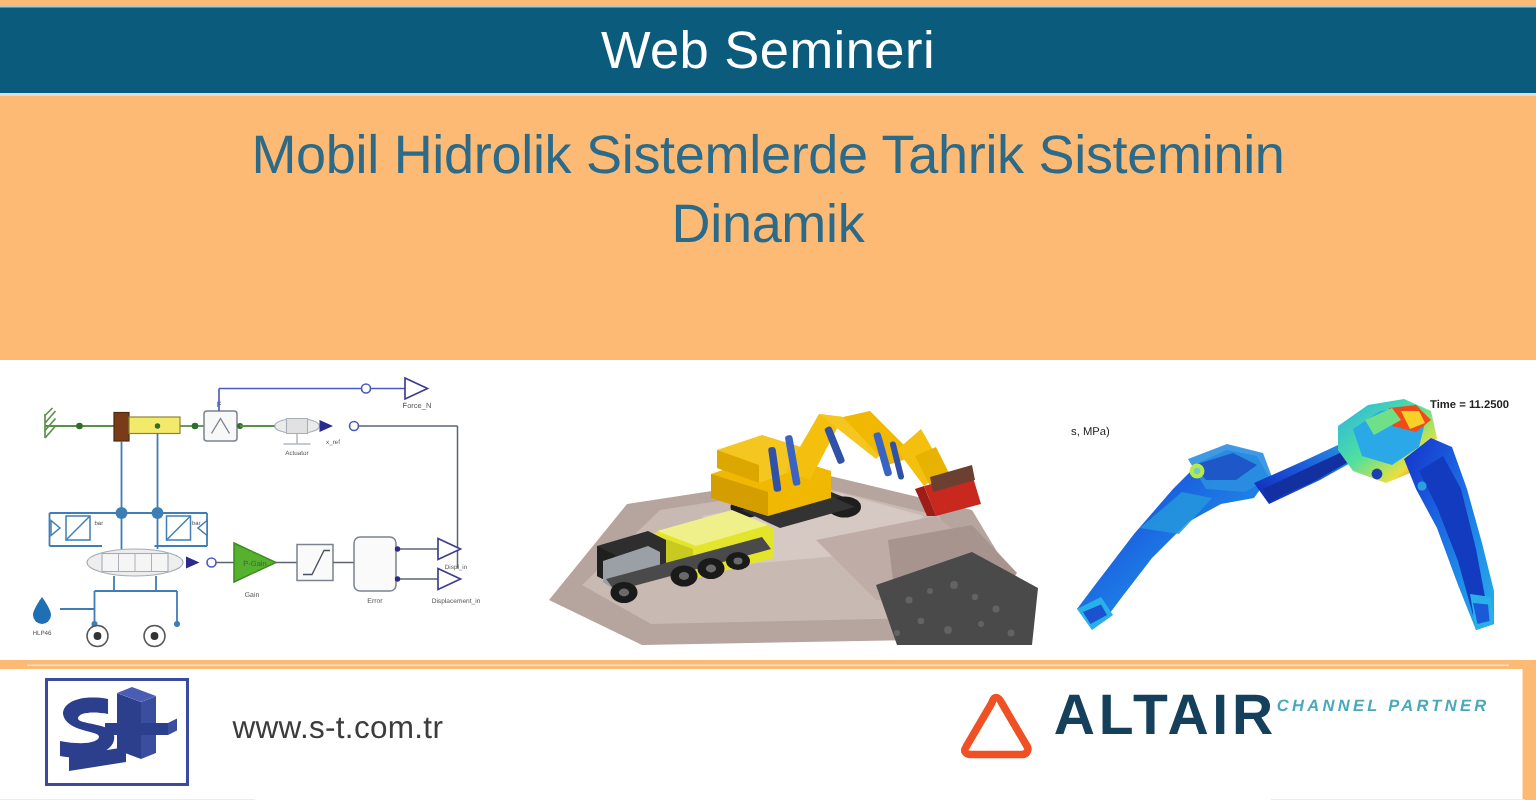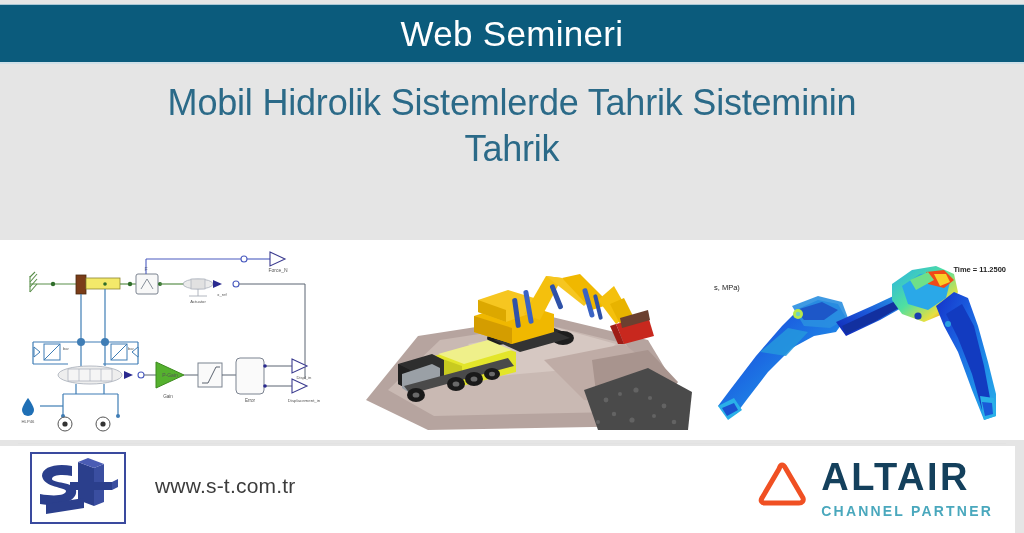--- a/index.html
+++ b/index.html
@@ -5,21 +5,21 @@
   * { margin:0; padding:0; box-sizing:border-box; }
   html, body {
     width:1024px; height:533px;
     background:#ffffff;
     font-family:"Liberation Sans", sans-serif;
     overflow:hidden;
   }
   #slide {
     position:relative;
     width:1024px; height:533px;
-    background:#e5e5e5;
+    background:#fdba74;
   }
 
   
   .banner {
     position:absolute;
     left:0; top:4px;
     width:1024px; height:60px;
     background:#0b5b7c;
     display:flex; align-items:center; justify-content:center;
     border-top:1px solid #a9c6d4;
@@ -104,50 +104,51 @@
     font-size:21px;
     letter-spacing:0.2px;
   }
 
   .altair {
     position:absolute;
     right:22px; top:12px;
     display:flex; align-items:flex-start;
   }
   .altair-mark { margin-right:12px; margin-top:2px; }
-  .altair-text { display:flex; flex-direction:column; }
+  .altair-text { display:flex; }
   .altair-word {
     color:#14405c;
     font-size:38px;
     font-weight:700;
     letter-spacing:2.5px;
     line-height:1;
   }
   .altair-sub {
     color:#4aa8bd;
-    font-size:14px;
+    font-size:11px;
     font-weight:700;
     letter-spacing:2.2px;
     line-height:1;
     margin-top:8px;
     text-align:right;
+    font-style:italic;
   }
 </style>
 </head>
 <body>
 
 <div id="slide">
 
   <div class="banner">
     <div class="banner-title">Web Semineri</div>
   </div>
 
   <div class="title-block">
     <div class="title-line">Mobil Hidrolik Sistemlerde Tahrik Sisteminin</div>
-    <div class="title-line">Tahrik</div>
+    <div class="title-line">Dinamik</div>
   </div>
 
   <div class="images-row">
 
     <div class="img-cell cell-diagram">
       <svg class="schem" width="330" height="190" viewBox="0 0 330 190">
 
         <g stroke="#5a8f4a" stroke-width="1.1">
           <line x1="22" y1="30" x2="22" y2="46"></line>
           <line x1="22" y1="46" x2="29" y2="38"></line>

